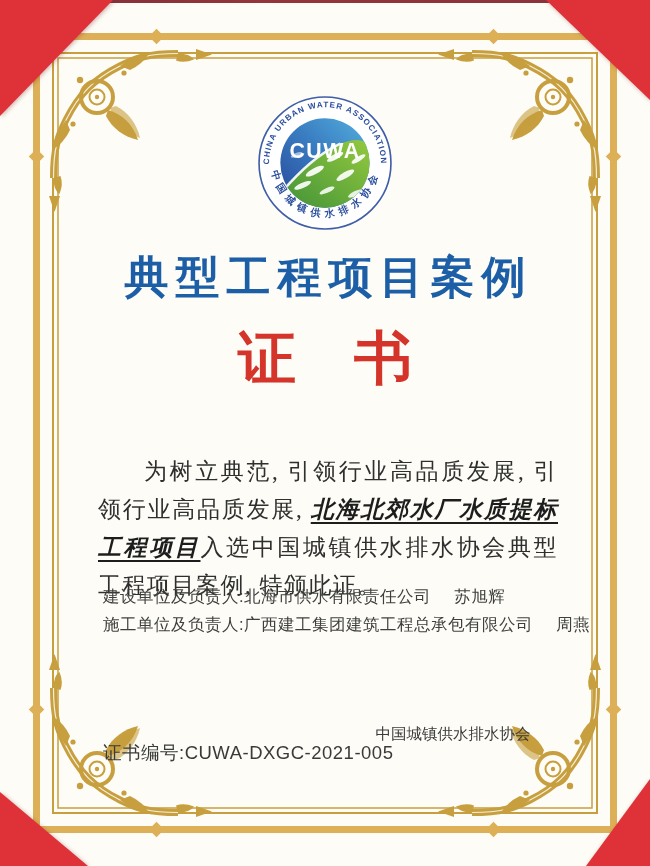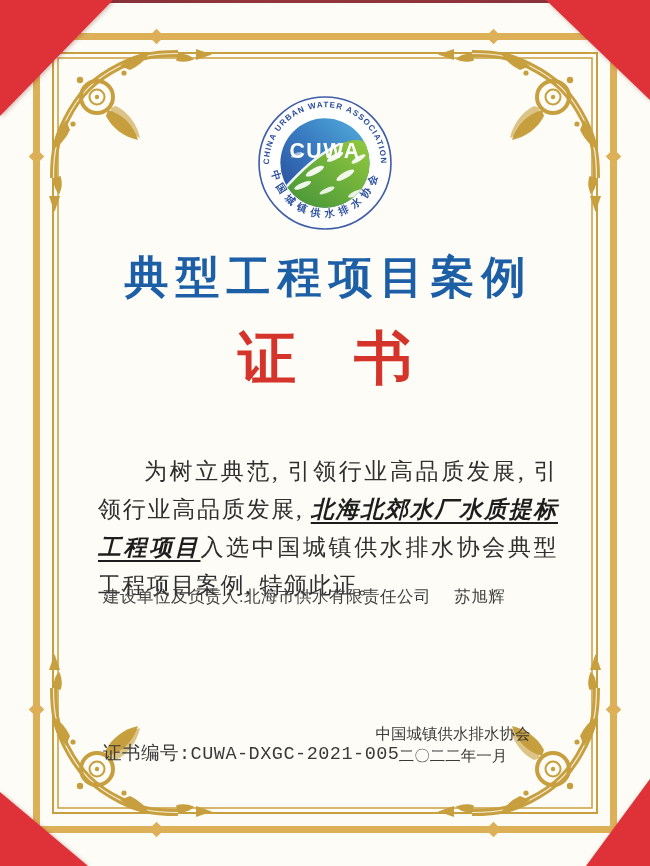--- a/index.html
+++ b/index.html
@@ -59,21 +59,21 @@
   }
   .units{
     position:absolute;top:583px;left:103px;
     font-family:"Liberation Sans", sans-serif;
     font-size:16.5px;line-height:27.5px;color:#3f3f3f;letter-spacing:.5px;
   }
   .unit-row{white-space:nowrap;}
   .unit-person{margin-left:1.4em;}
   .footer-certno{
     position:absolute;top:740px;left:103px;
-    font-family:Liberation Mono, monospace;
+    font-family:Liberation Sans, sans-serif;
     font-size:18.5px;color:#3a3a3a;letter-spacing:.5px;white-space:nowrap;
   }
   .footer-issuer{
     position:absolute;top:723px;left:372px;width:162px;text-align:center;
     font-family:"Liberation Sans", sans-serif;
     font-size:15.5px;line-height:22px;color:#3a3a3a;
   }
 </style>
 </head>
 <body>
@@ -156,27 +156,27 @@
     </svg>
   </div>
 
   <div class="cert-title">典型工程项目案例</div>
   <div class="cert-subtitle">证　书</div>
 
   <p class="cert-body"><span>为树立典范, 引领行业高品质发展, 引领行业高品质发展, </span><span class="project-name">北海北郊水厂水质提标工程项目</span><span>入选中国城镇供水排水协会典型工程项目案例, 特颁此证。</span></p>
 
   <div class="units">
     <div class="unit-row"><span class="unit-label">建设单位及负责人:</span><span class="unit-company">北海市供水有限责任公司</span><span class="unit-person">苏旭辉</span></div>
+    <div class="unit-row"><span class="unit-label">施工单位及负责人:</span><span class="unit-company">广西建工集团建筑工程总承包有限公司</span><span class="unit-person">周燕</span></div>
   </div>
 
   <div class="footer-certno"><span>证书编号:</span><span>CUWA-DXGC-2021-005</span></div>
 
   <div class="footer-issuer">
     <div>中国城镇供水排水协会</div>
-    <div>二〇二二年一月</div>
   </div>
 
 </div>
 
 <div class="ribbon ribbon-tl">
     <div class="fabric"></div>
   </div>
 <div class="ribbon ribbon-tr">
     <div class="fabric"></div>
   </div>

